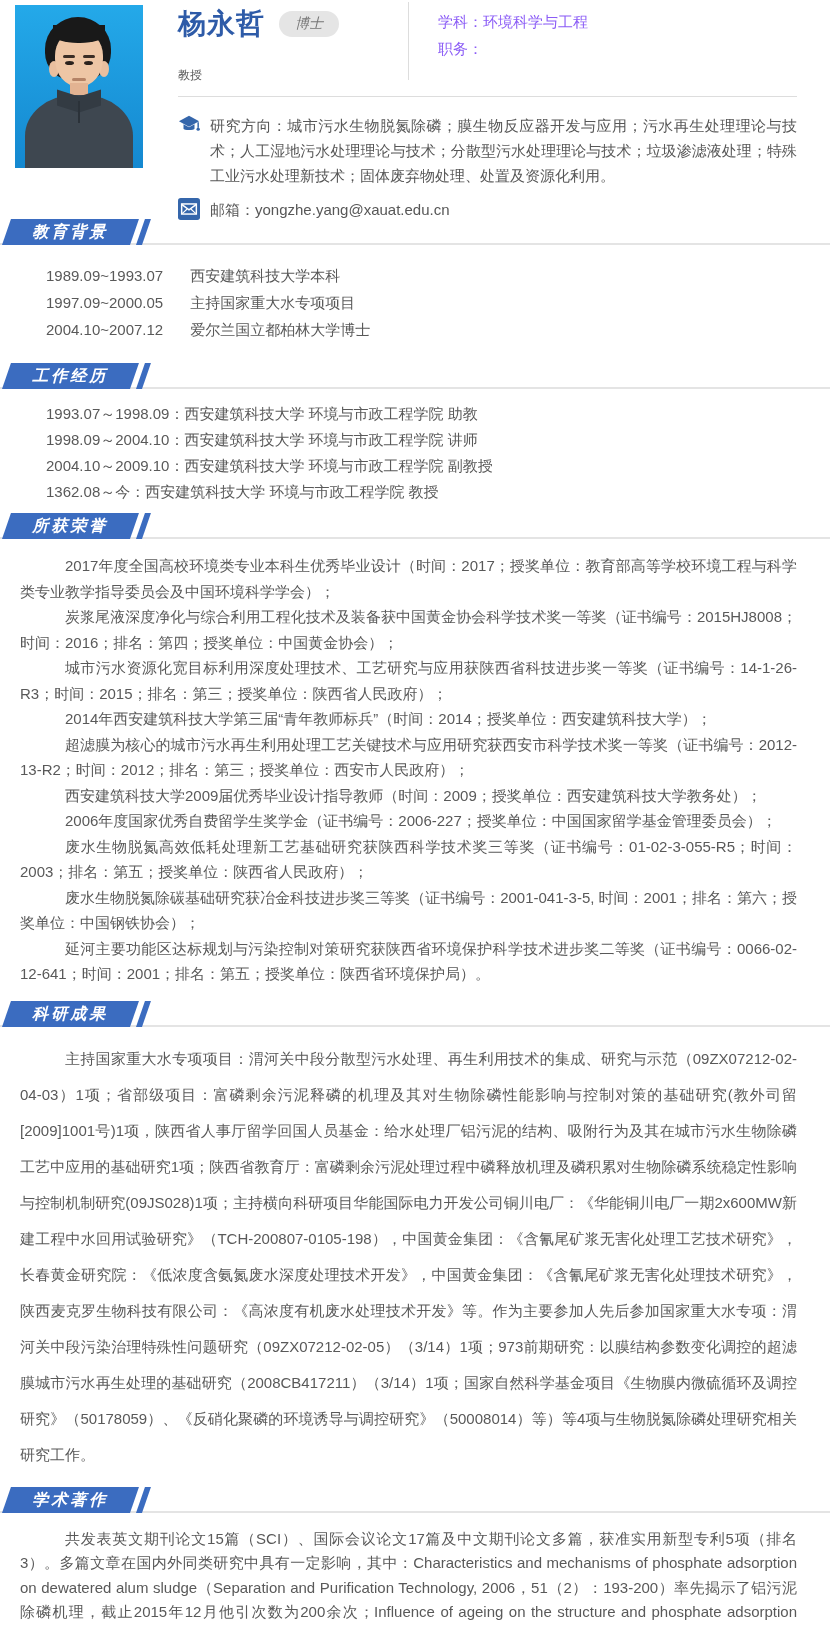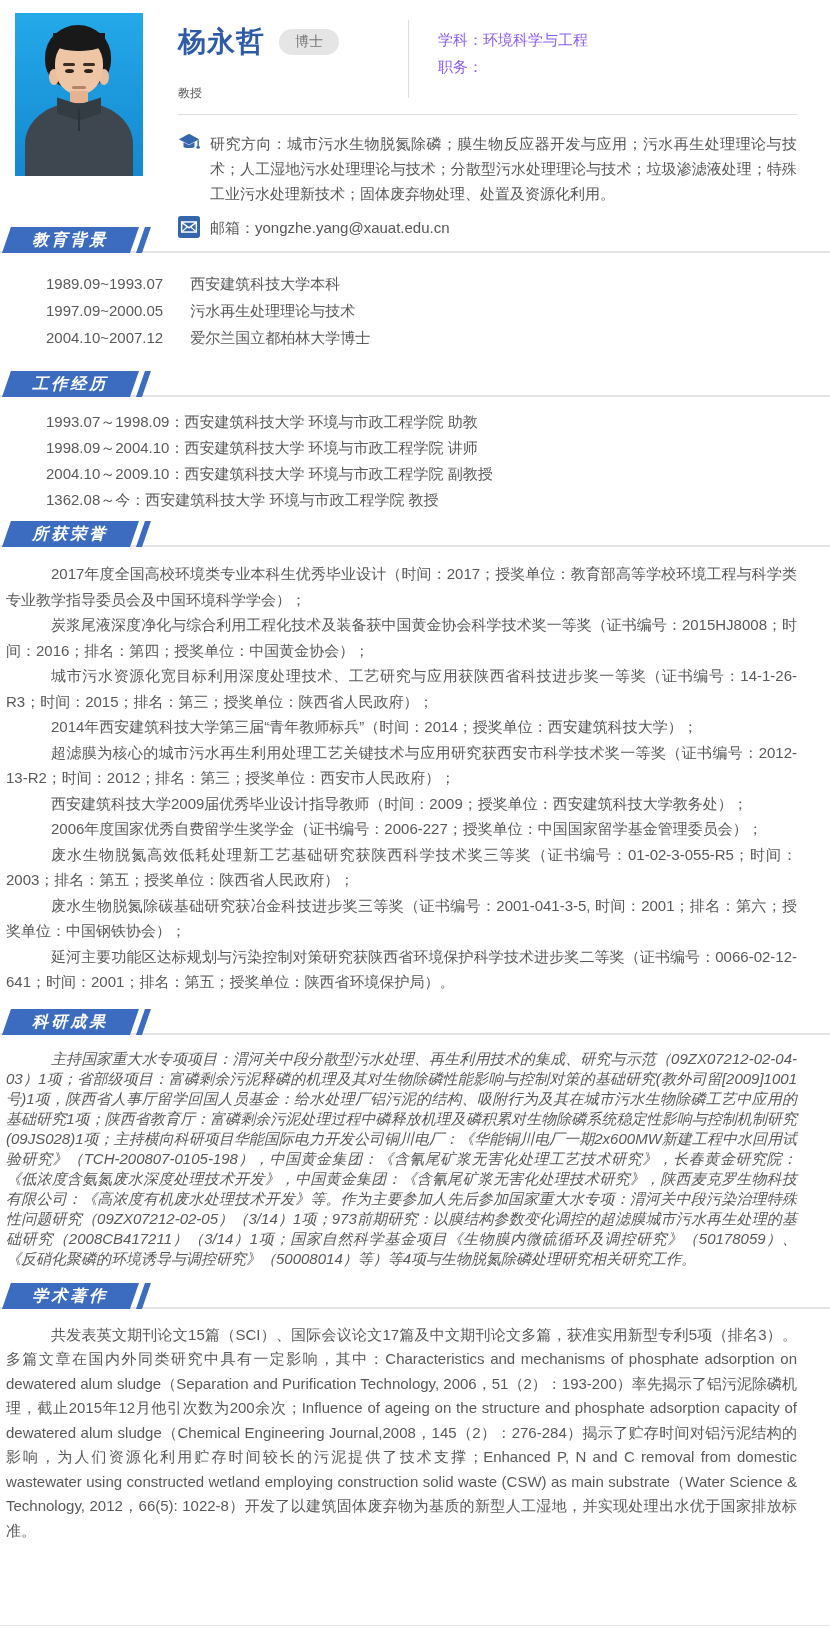--- a/index.html
+++ b/index.html
@@ -27,26 +27,26 @@
   .photo .eye.l { left:50px; } .photo .eye.r { left:69px; }
   .photo .mouth { position:absolute; left:57px; top:73px; width:14px; height:3px; background:#b58366; border-radius:2px; }
   .photo .neck { position:absolute; left:55px; top:78px; width:18px; height:16px; background:#e3b family:}
   .photo .neck { position:absolute; left:55px; top:78px; width:18px; height:16px; background:#e3b392; }
   .photo .shirt { position:absolute; left:10px; top:90px; width:108px; height:73px; background:#3e4750; border-radius:46% 46% 0 0 / 56% 56% 0 0; }
   .photo .collar-l,.photo .collar-r { position:absolute; top:88px; width:22px; height:16px; background:#333b43; }
   .photo .collar-l { left:42px; transform:skewY(18deg); }
   .photo .collar-r { left:64px; transform:skewY(-18deg); }
   .photo .placket { position:absolute; left:63px; top:96px; width:2px; height:22px; background:#2b3239; }
 
-  .header-main { margin:8px 33px 0 178px; padding-top:10px; }
+  .header-main { margin:0 33px 0 178px; }
   .header-top { display:flex; height:97px; border-bottom:1px solid #ddd; }
   .name-col { width:230px; }
   .name-row { display:flex; align-items:center; gap:14px; padding-top:5px; }
   .person-name { font-size:28px; font-weight:bold; color:#2e5ba8; letter-spacing:1px; }
-  .degree-badge { background:#e5e5e5; color:#757575; font-size:14px; padding:4px 16px; border-radius:14px; }
+  .degree-badge { background:#e5e5e5; color:#757575; font-size:14px; padding:4px 16px; border-radius:14px;font-style:italic; }
   .prof-title { margin-top:24px; font-size:12px; color:#575757; }
   .v-divider { border-left:1px solid #ddd; height:78px; margin-top:2px; }
   .fields-col { padding-left:29px; padding-top:8px; }
   .field-row { line-height:27px; font-size:15px; color:#8b5cf6; }
 
   .contact { padding-top:16px; }
   .c-row { display:flex; align-items:flex-start; }
   .c-row + .c-row { margin-top:9px; }
   .c-icon { width:22px; height:22px; flex:0 0 22px; margin-right:10px; margin-top:1px; }
   .c-text { line-height:25px; color:#575757; }
@@ -69,23 +69,23 @@
     background:#3b6cc0; transform:skewX(-19deg); transform-origin:0 100%;
   }
   .sh-edu { margin-top:3px; } .sh-work { margin-top:20px; } .sh-honor { margin-top:8px; }
   .sh-sci { margin-top:14px; } .sh-pub { margin-top:14px; }
 
   
   .edu-list { margin:17px 33px 0 46px; }
   .edu-row { display:flex; gap:27px; line-height:27px; }
   .work-list { margin:12px 33px 0 46px; }
   .work-row { line-height:26px; }
-  .para-block { margin:14px 33px 0 6px; }
+  .para-block { margin:14px 33px 0 20px; }
   .para { text-indent:3em; line-height:25.5px; text-align:justify; color:#595959; }
-  .sci-block .para { line-height:20px;font-style:italic; }
+  .sci-block .para { line-height:36px; }
   .pub-block .para { line-height:24.5px; }
 </style>
 </head>
 <body>
 
 <div class="header">
   <div class="photo">
     <div class="hair"></div>
     <div class="ear-l"></div>
     <div class="ear-r"></div>
@@ -148,21 +148,21 @@
     </div>
   <div class="banner-tail"></div>
 </div>
 <div class="edu-list">
   <div class="edu-row">
       <span>1989.09~1993.07</span>
       <span>西安建筑科技大学本科</span>
     </div>
   <div class="edu-row">
       <span>1997.09~2000.05</span>
-      <span>污水再生处理理论与技术</span>
+      <span>主持国家重大水专项项目</span>
     </div>
   <div class="edu-row">
       <span>2004.10~2007.12</span>
       <span>爱尔兰国立都柏林大学博士</span>
     </div>
 </div>
 
 <div class="sec-hdr sh-work">
   <div class="banner">
       <span class="banner-text">工作经历</span>

